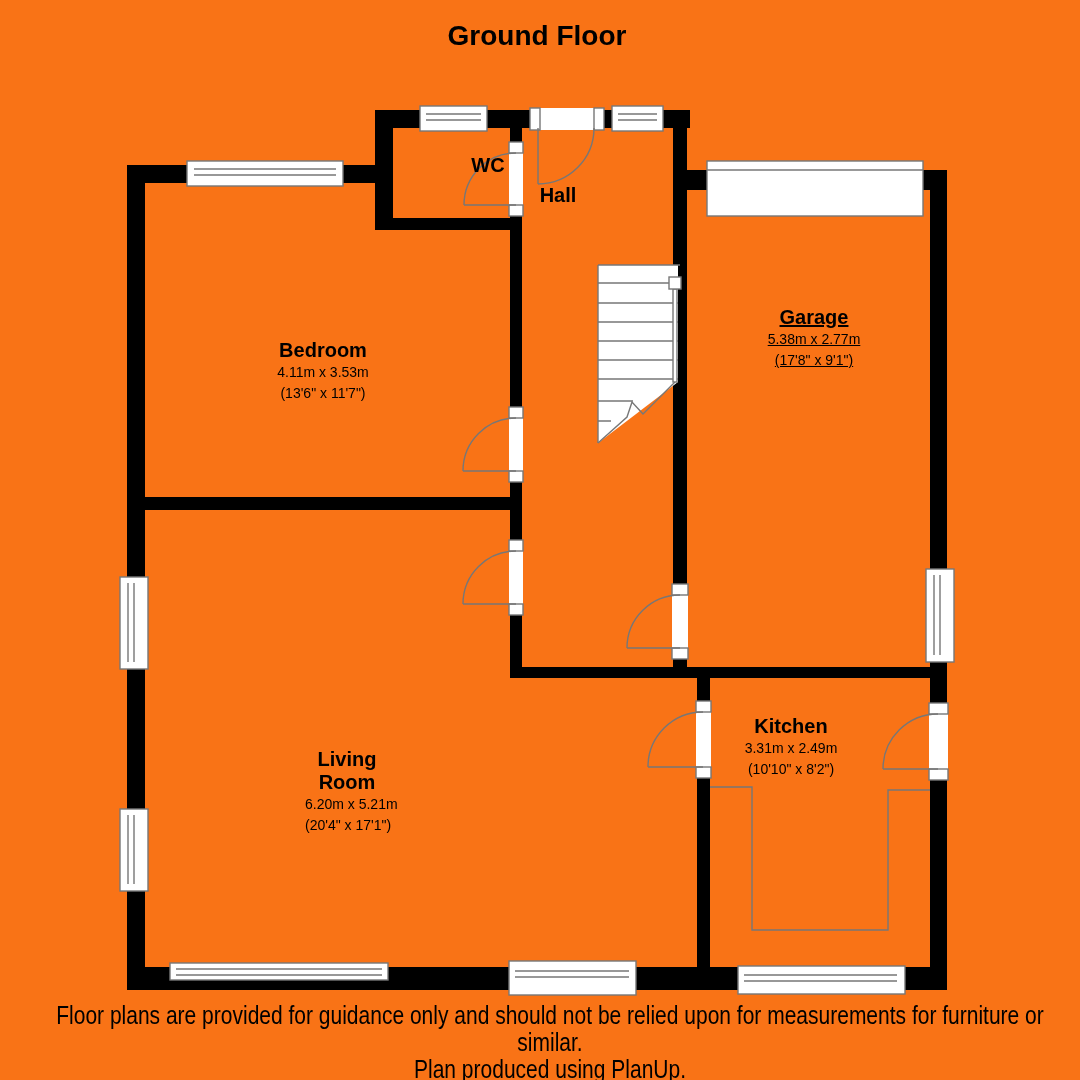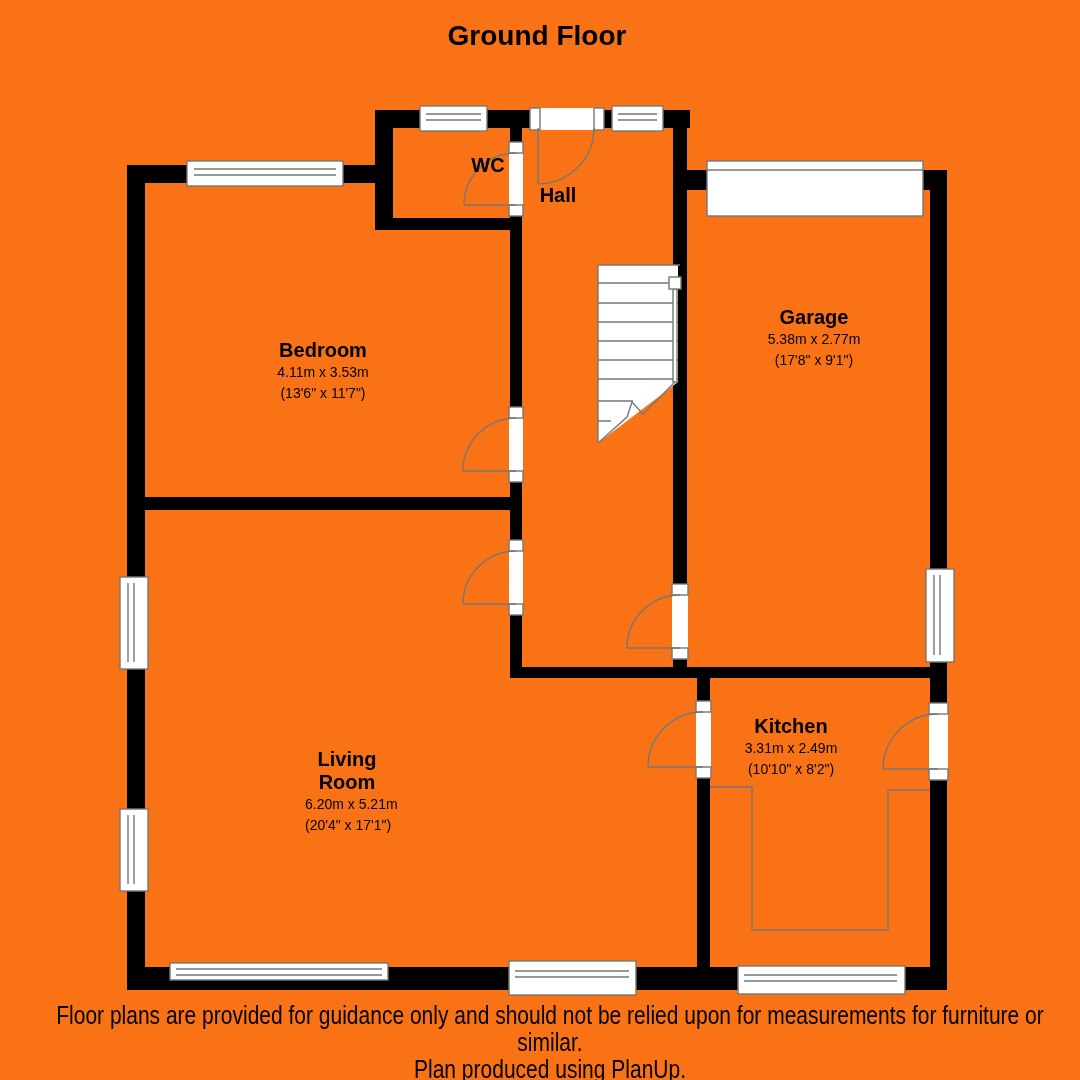--- a/index.html
+++ b/index.html
@@ -150,21 +150,21 @@
   <div class="room-label" style="left:558px;top:184px;">
     <div class="room-name">Hall</div>
   </div>
 
   <div class="room-label" style="left:303px;top:339px;margin-left:20px;">
     <div class="room-name">Bedroom</div>
     <div class="room-size">4.11m x 3.53m</div>
     <div class="room-size">(13'6" x 11'7")</div>
   </div>
 
-  <div class="room-label" style="left:814px;top:306px;">
+  <div class="room-label" style="left:814px;top:306px;text-decoration:underline;">
     <div class="room-name">Garage</div>
     <div class="room-size">5.38m x 2.77m</div>
     <div class="room-size">(17'8" x 9'1")</div>
   </div>
 
   <div class="room-label" style="left:347px;top:748px;width:84px;">
     <div class="room-name">Living Room</div>
     <div class="room-size" style="white-space:nowrap;">6.20m x 5.21m</div>
     <div class="room-size" style="white-space:nowrap;">(20'4" x 17'1")</div>
   </div>

